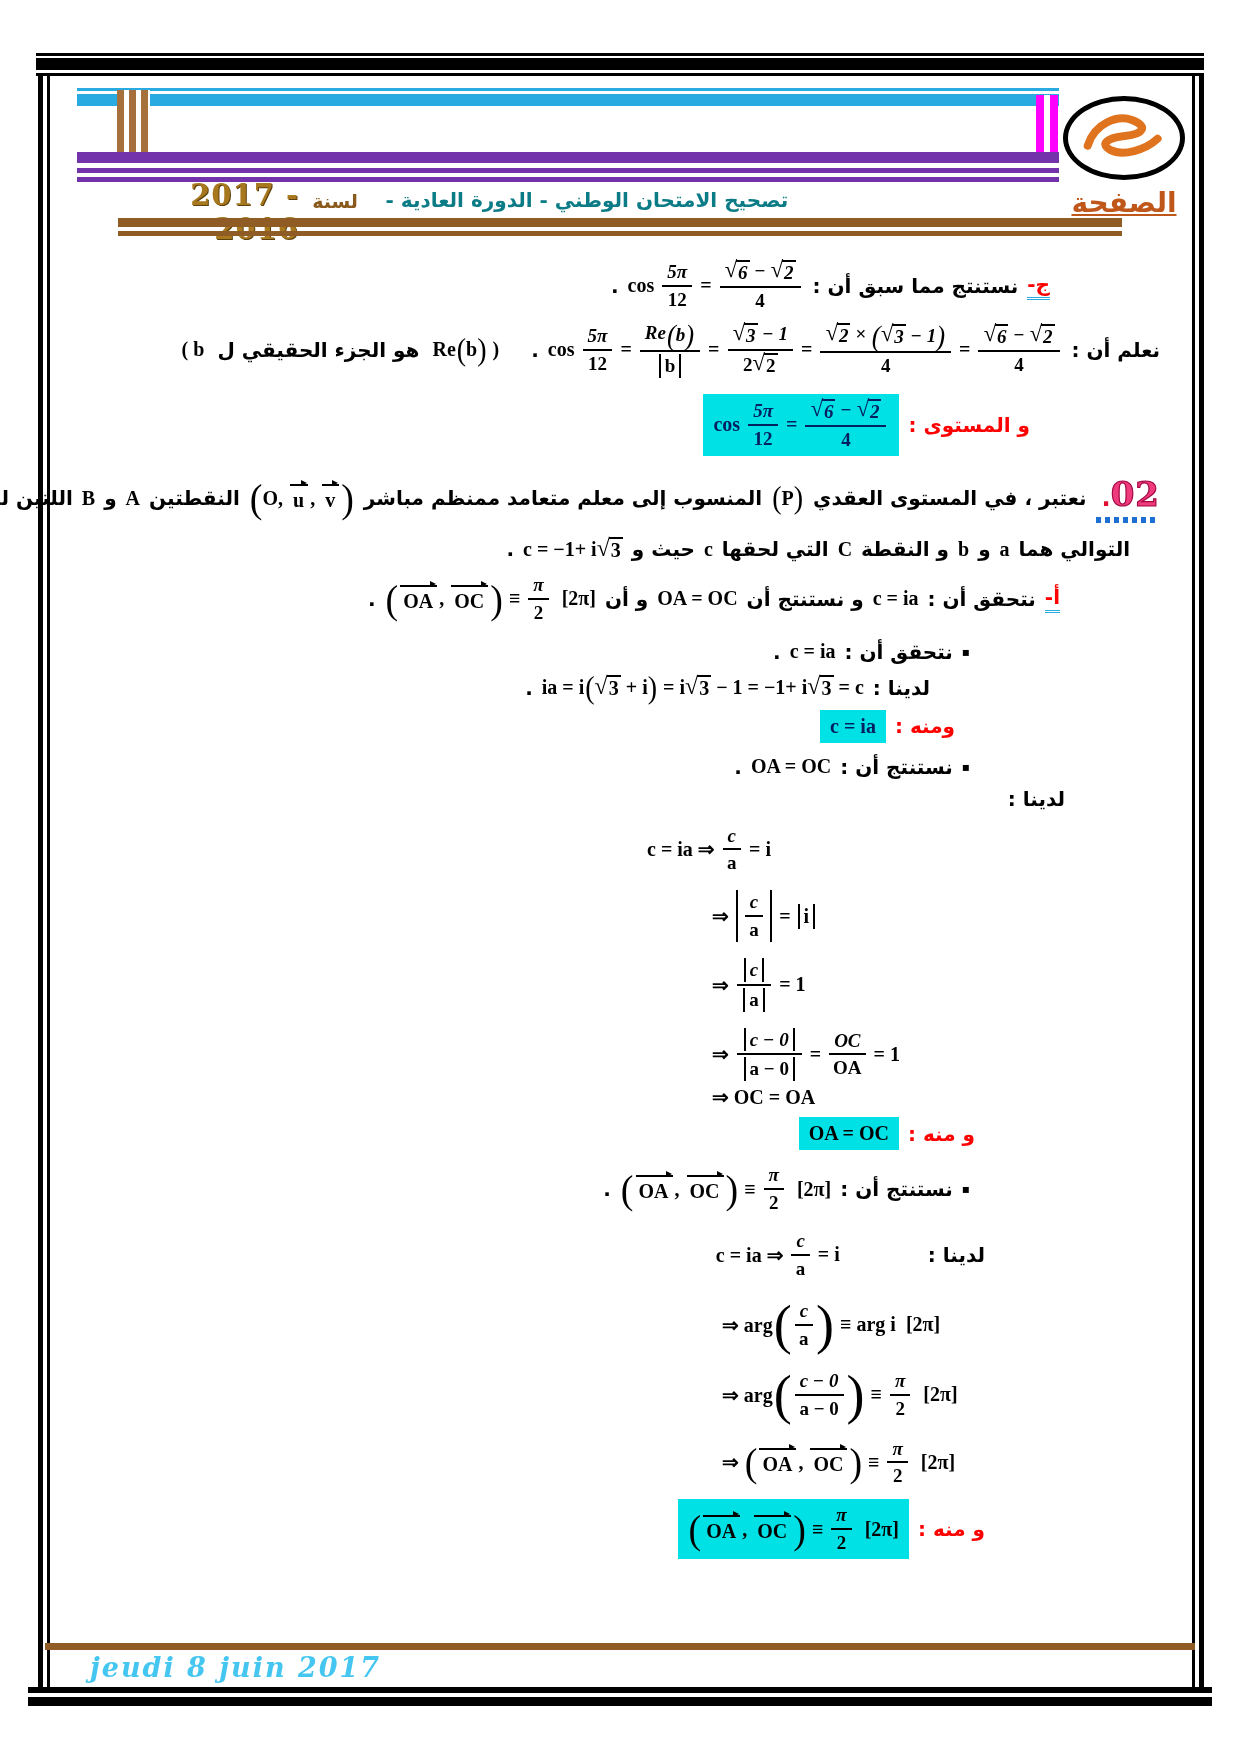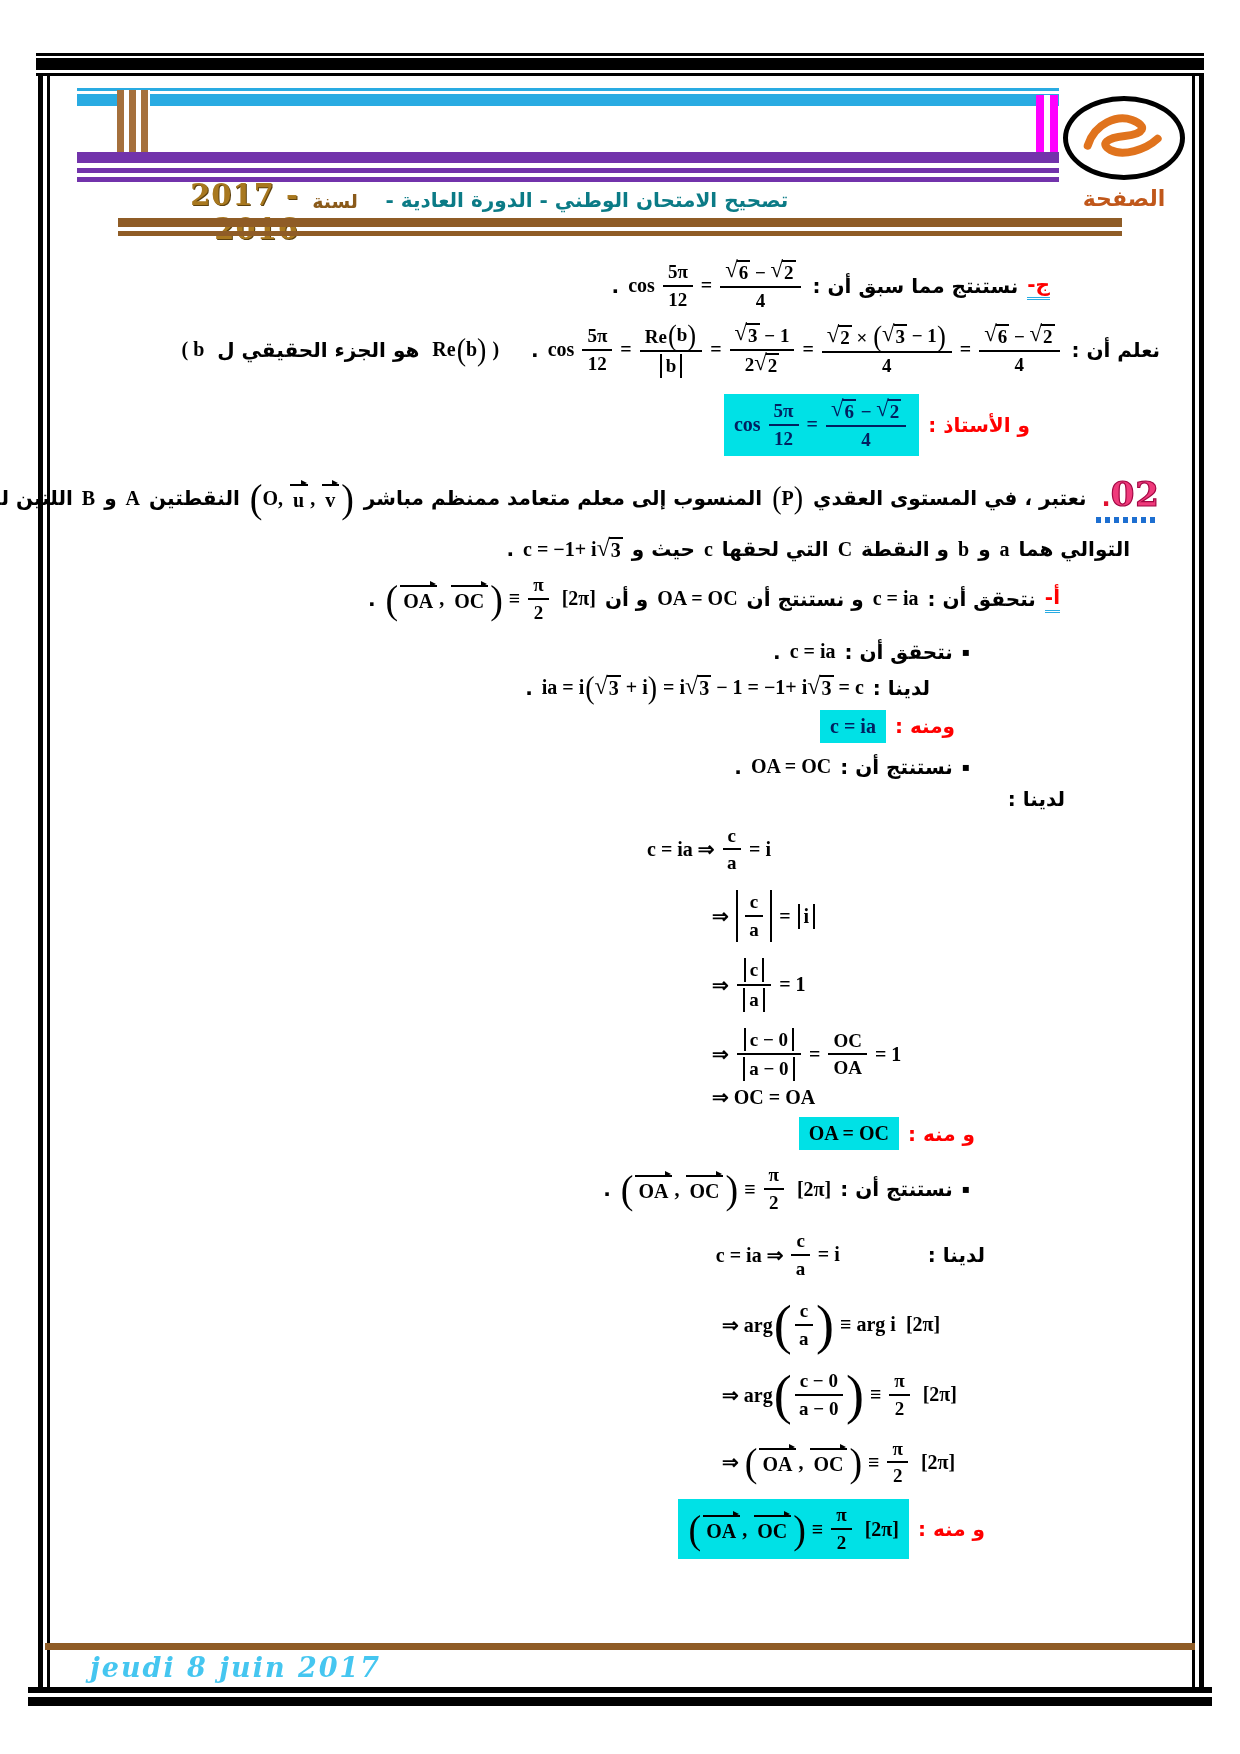--- a/index.html
+++ b/index.html
@@ -26,21 +26,21 @@
   .purple-thin2 { position:absolute; left:77px; width:982px; top:177px; height:5px; background:#7233ab; }
   .brown-stripes { position:absolute; left:117px; top:90px; width:33px; height:62px;
      background:repeating-linear-gradient(90deg,#a5703c 0 7px,#fff 7px 12px); }
   .magenta-stripes { position:absolute; left:1036px; top:95px; width:22px; height:57px;
      background:repeating-linear-gradient(90deg,#ff00ff 0 8px,#fff 8px 14px); }
   .header-title { position:absolute; left:150px; top:106px; width:880px; text-align:center;
      font-size:20px; font-weight:bold; color:#000; direction:rtl; }
   .logo-oval { position:absolute; left:1063px; top:96px; width:122px; height:84px;
      border:5px solid #000; border-radius:50%; display:flex; align-items:center; justify-content:center; background:#fff; }
   .page-label { position:absolute; left:1056px; top:186px; width:136px; text-align:center;
-     font-size:22px; font-weight:bold; color:#c0571a; }
+     font-size:28px; font-weight:bold; color:#c0571a;text-decoration:underline; }
   .exam-title { position:absolute; left:372px; top:188px; width:430px; text-align:center;
      font-size:20px; font-weight:bold; color:#0b7b86; direction:rtl; }
   .year-label { position:absolute; left:300px; top:190px; width:70px; text-align:center;
      font-size:19px; font-weight:bold; color:#8a5a1a; }
   .year-value { position:absolute; left:124px; top:178px; width:175px; text-align:right;
      font-family:"DejaVu Serif",serif; font-size:29px; font-weight:bold; color:#a8781f;
      letter-spacing:1px; text-shadow:1px 1px 0 #5e420e; }
   .sep1 { position:absolute; left:118px; width:1004px; top:218px; height:9px; background:#8f5c26; }
   .sep2 { position:absolute; left:118px; width:1004px; top:231px; height:5px; background:#8f5c26; }
 
@@ -52,21 +52,21 @@
   .red { color:#ff0000; }
   .lbl { color:#ff0000; border-bottom:3px double #29abe2; padding-bottom:1px; }
   .bul { font-size:12px; color:#000; }
   .gapseg { display:inline-block; height:1px; }
   .m { display:inline-flex; align-items:center; direction:ltr;
        font-family:"Liberation Serif",serif; font-weight:bold; font-size:20px; color:#000; }
   .m.hl { background:#00e1e6; padding:5px 10px; }
   .mtxt { white-space:pre; }
   .frac { display:inline-flex; flex-direction:column; align-items:center; vertical-align:middle;
           margin:0 3px; line-height:1.15; font-size:0.95em; }
-  .frac > .num { display:inline-flex; align-items:flex-end; padding:0 5px 2px; border-bottom:2.5px solid currentColor; }
+  .frac > .num { display:inline-flex; align-items:flex-start; padding:0 5px 2px; border-bottom:2.5px solid currentColor;font-style:italic; }
   .frac > .den { display:inline-flex; align-items:center; padding-top:2px; }
   .sqrt { display:inline-flex; align-items:flex-start; }
   .rad  { font-size:1.2em; line-height:1; transform:translateY(-1px); margin-right:-1px; }
   .sbody{ display:inline-flex; align-items:center; border-top:2.5px solid currentColor; padding:0 2px; }
   .abs  { display:inline-flex; align-items:center; border-left:2.5px solid currentColor;
           border-right:2.5px solid currentColor; padding:1px 4px; margin:0 2px; }
   .par  { display:inline-flex; align-items:center; margin:0 1px; }
   .bp   { font-weight:500; font-size:1.4em; line-height:1; transform:scaleY(1.1); }
   .par.med  > .bp { font-size:1.9em; transform:scaleY(1.05); font-weight:400; }
   .par.tall > .bp { font-size:2.7em; transform:scaleY(1.0); font-weight:400; }
@@ -269,21 +269,21 @@
             <span class="par">
               <span class="bp">(</span>
               <span class="mtxt">b</span>
               <span class="bp">)</span>
             </span>
             <span class="mtxt"> )</span>
           </span>
         </span>
       </div>
       <div class="cline" style="margin-top: 16px; padding-right: 140px;">
-        <span class="ar red" dir="rtl">و الأستاذ :</span>
+        <span class="ar red" dir="rtl">و المستوى :</span>
         <span class="m hl" style="color: rgb(1, 32, 96);">
           <span class="mtxt">cos </span>
           <span class="frac">
             <span class="num">
               <span class="mtxt">5π</span>
             </span>
             <span class="den">
               <span class="mtxt">12</span>
             </span>
           </span>

